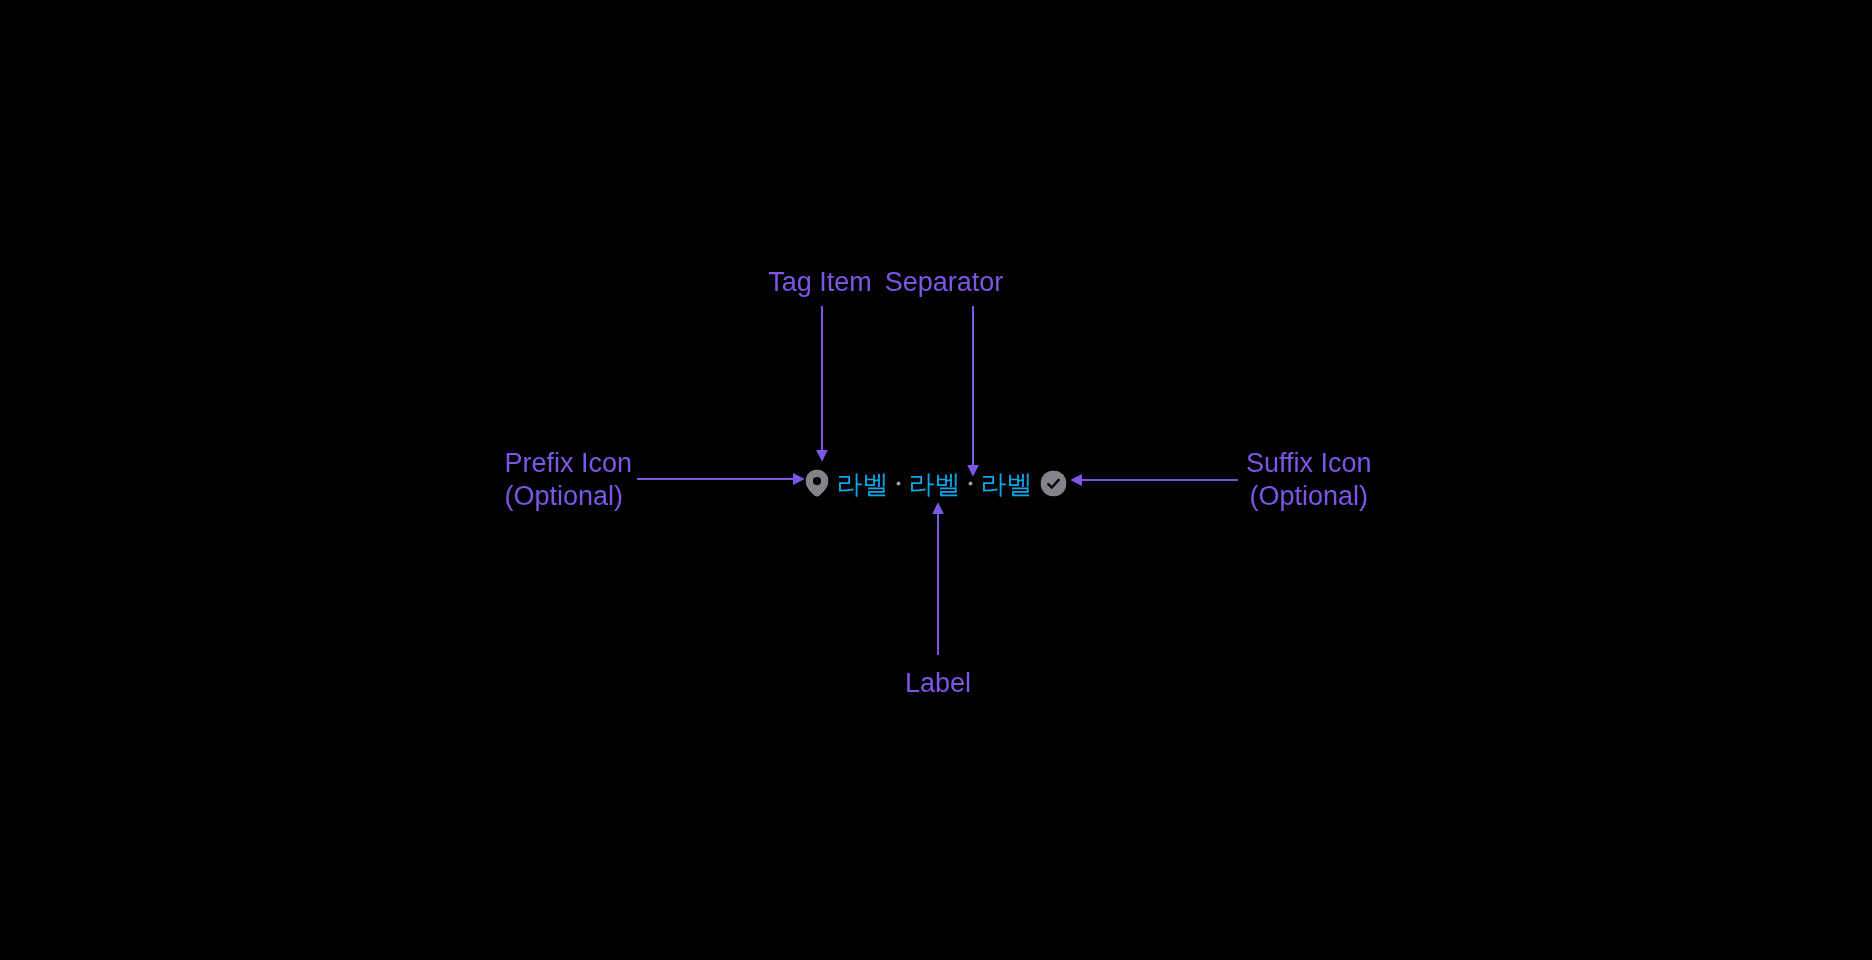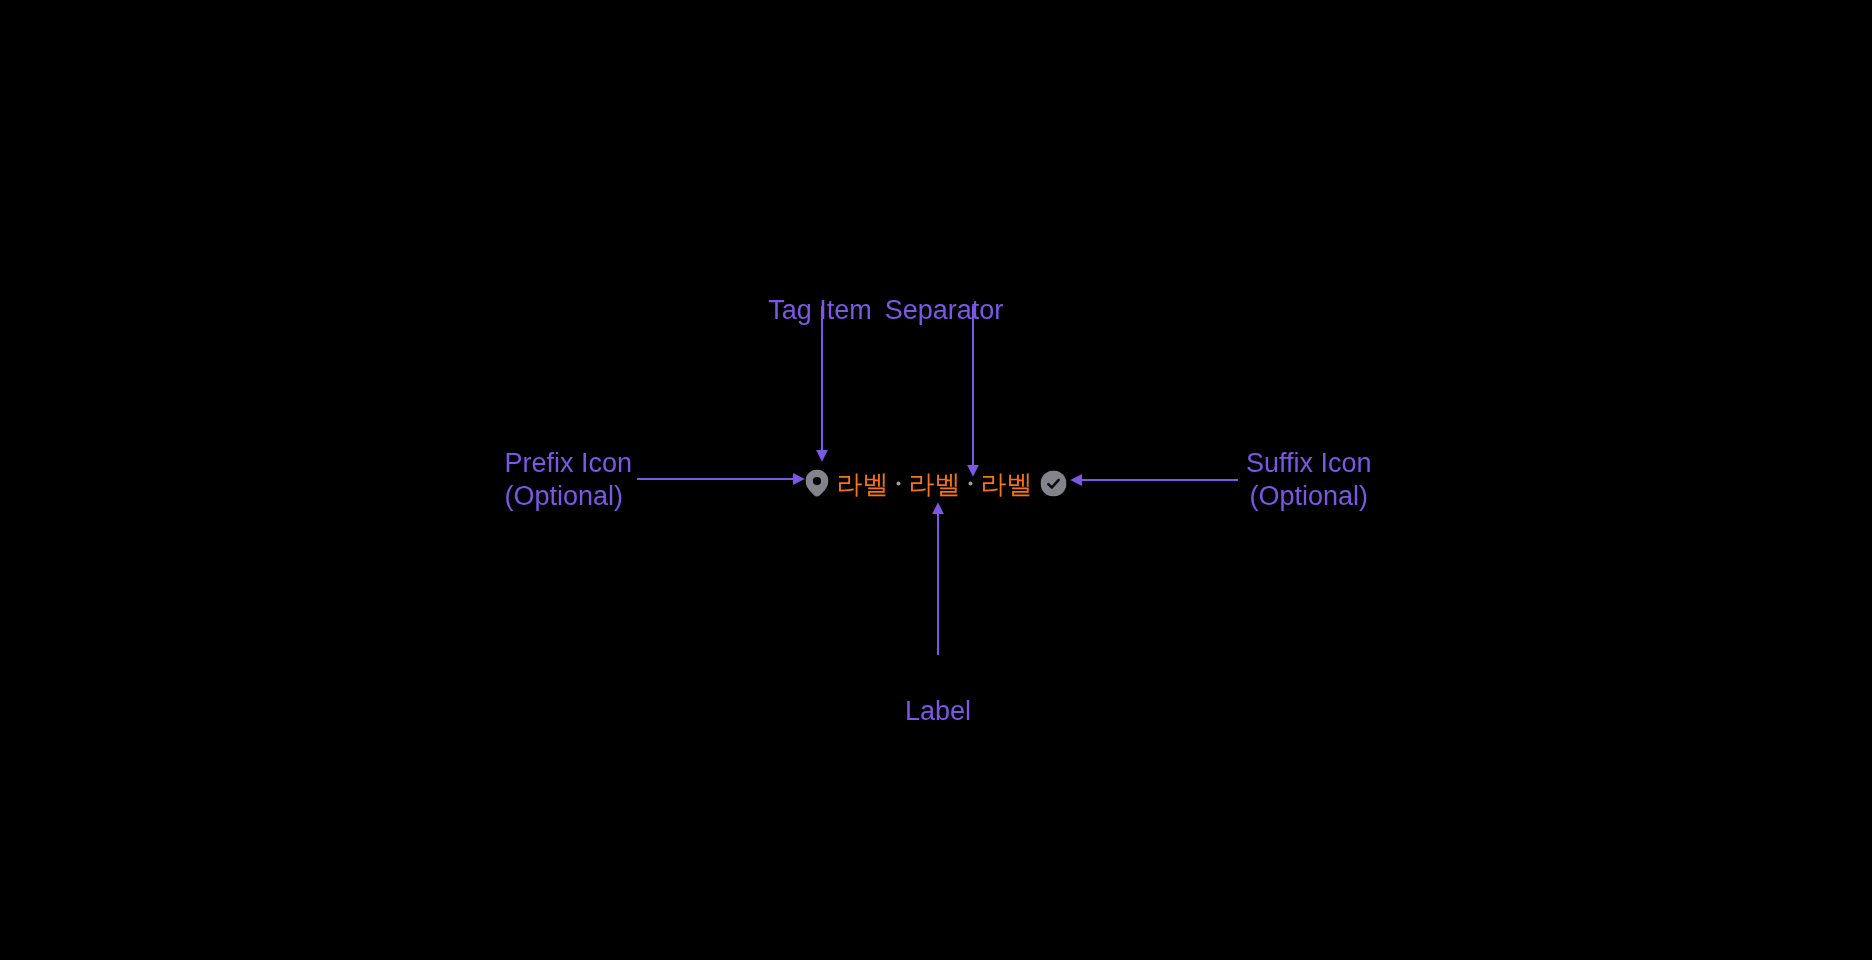--- a/index.html
+++ b/index.html
@@ -12,38 +12,38 @@
     font-family: "Liberation Sans", "DejaVu Sans", sans-serif;
   }
   .annotation {
     position: absolute;
     color: #7C57E6;
     font-size: 27px;
     font-weight: 500;
     line-height: 33px;
     white-space: nowrap;
   }
-  .center-x { transform: translateX(-50%); margin-top: 28px; }
+  .center-x { transform: translateX(-50%); }
   #arrows {
     position: absolute;
     left: 0; top: 0;
     width: 1872px; height: 960px;
     pointer-events: none;
   }
   #arrows line { stroke-width: 2; }
   #tag-chip {
     position: absolute;
     left: 936px; top: 483px;
     transform: translate(-50%, -50%);
     display: flex;
     align-items: center;
     gap: 8px;
   }
   .tag-label {
-    color: #f97316;
+    color: #0ea5e9;
     font-size: 26px;
     font-weight: 500;
     line-height: 1;
   }
   .tag-dot {
     width: 4px; height: 4px;
     border-radius: 2px;
     background: #9D9DA5;
     flex: 0 0 auto;
   }

